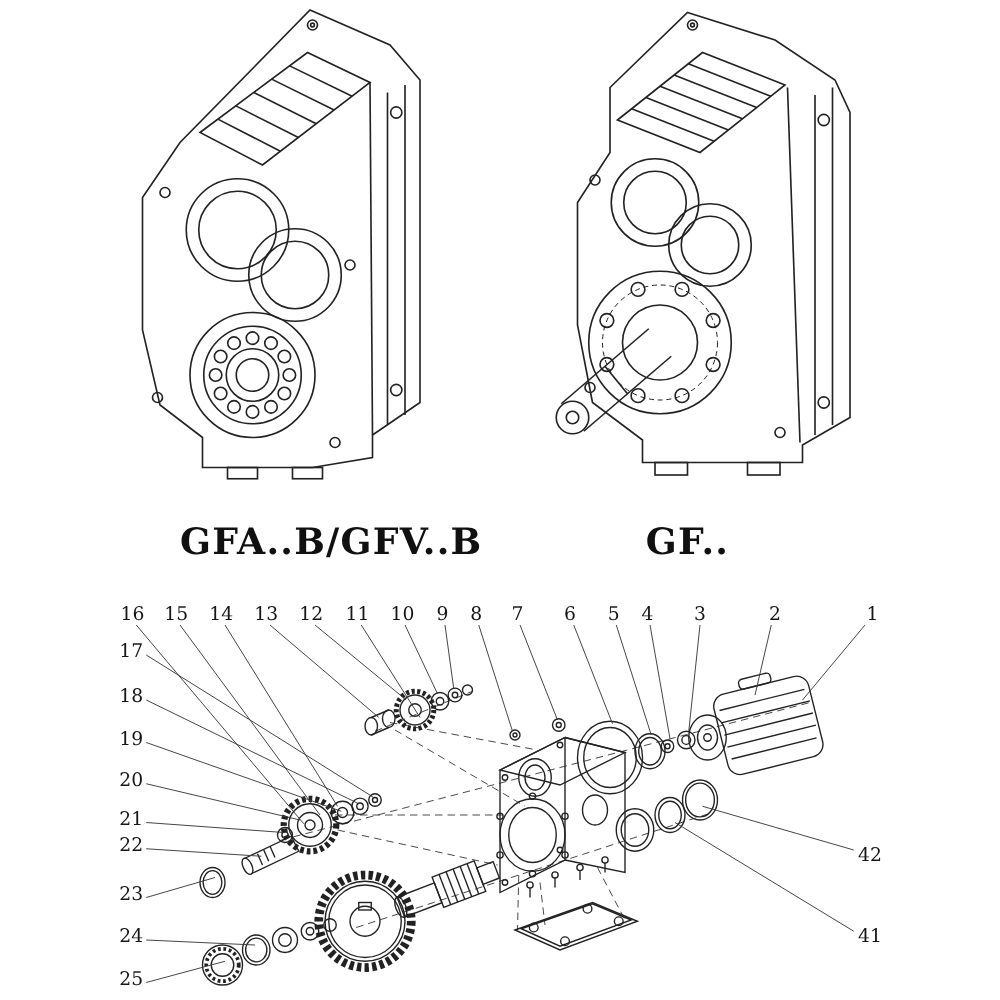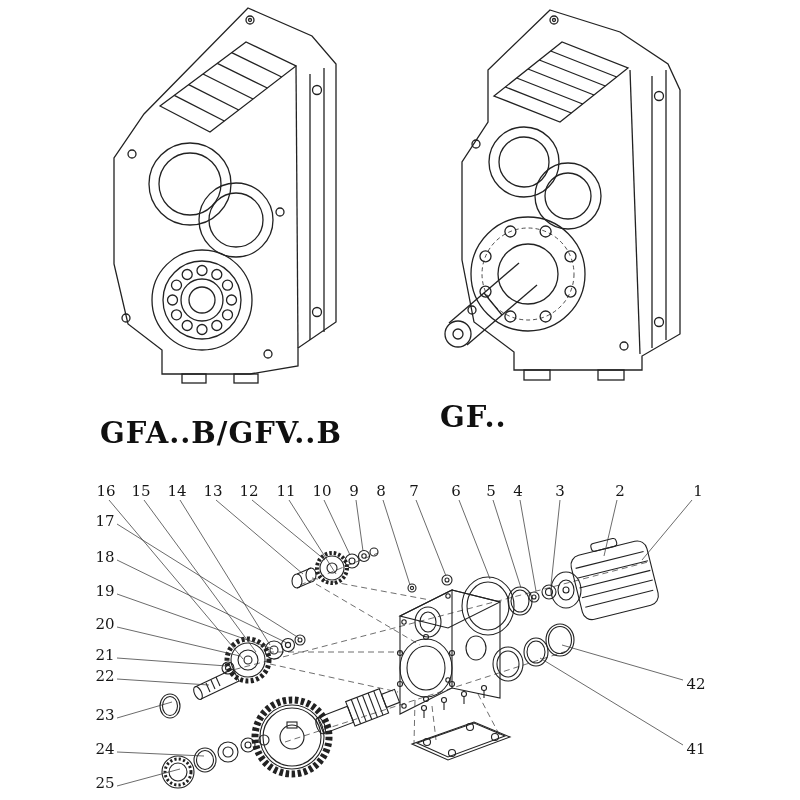--- a/index.html
+++ b/index.html
@@ -3,24 +3,24 @@
 <meta charset="utf-8">
 <style>
   html,body{margin:0;padding:0}
   body{
     width:800px;height:800px;position:relative;overflow:hidden;
     background:#ffffff;font-family:"DejaVu Serif",serif;
   }
   #art{position:absolute;left:0;top:0;width:800px;height:800px}
   .model-label{
     position:absolute;font-family:"DejaVu Serif",serif;font-weight:bold;
-    font-size:29px;color:#101010;text-align:left;letter-spacing:1px;
+    font-size:29px;color:#101010;text-align:center;letter-spacing:1px;
   }
   #label-left{left:100px;top:416px;width:330px}
-  #label-right{left:440px;top:400px;width:220px}
+  #label-right{left:440px;top:416px;width:220px}
   #callouts text{
     font-family:"DejaVu Serif",serif;font-size:15px;fill:#161616;
     text-anchor:middle;dominant-baseline:middle;
   }
   #callouts line{stroke:#3a3a3a;stroke-width:0.75}
 </style>
 </head>
 <body style="background: rgb(255, 255, 255);">
 
 <svg id="art" viewBox="0 0 800 800">

